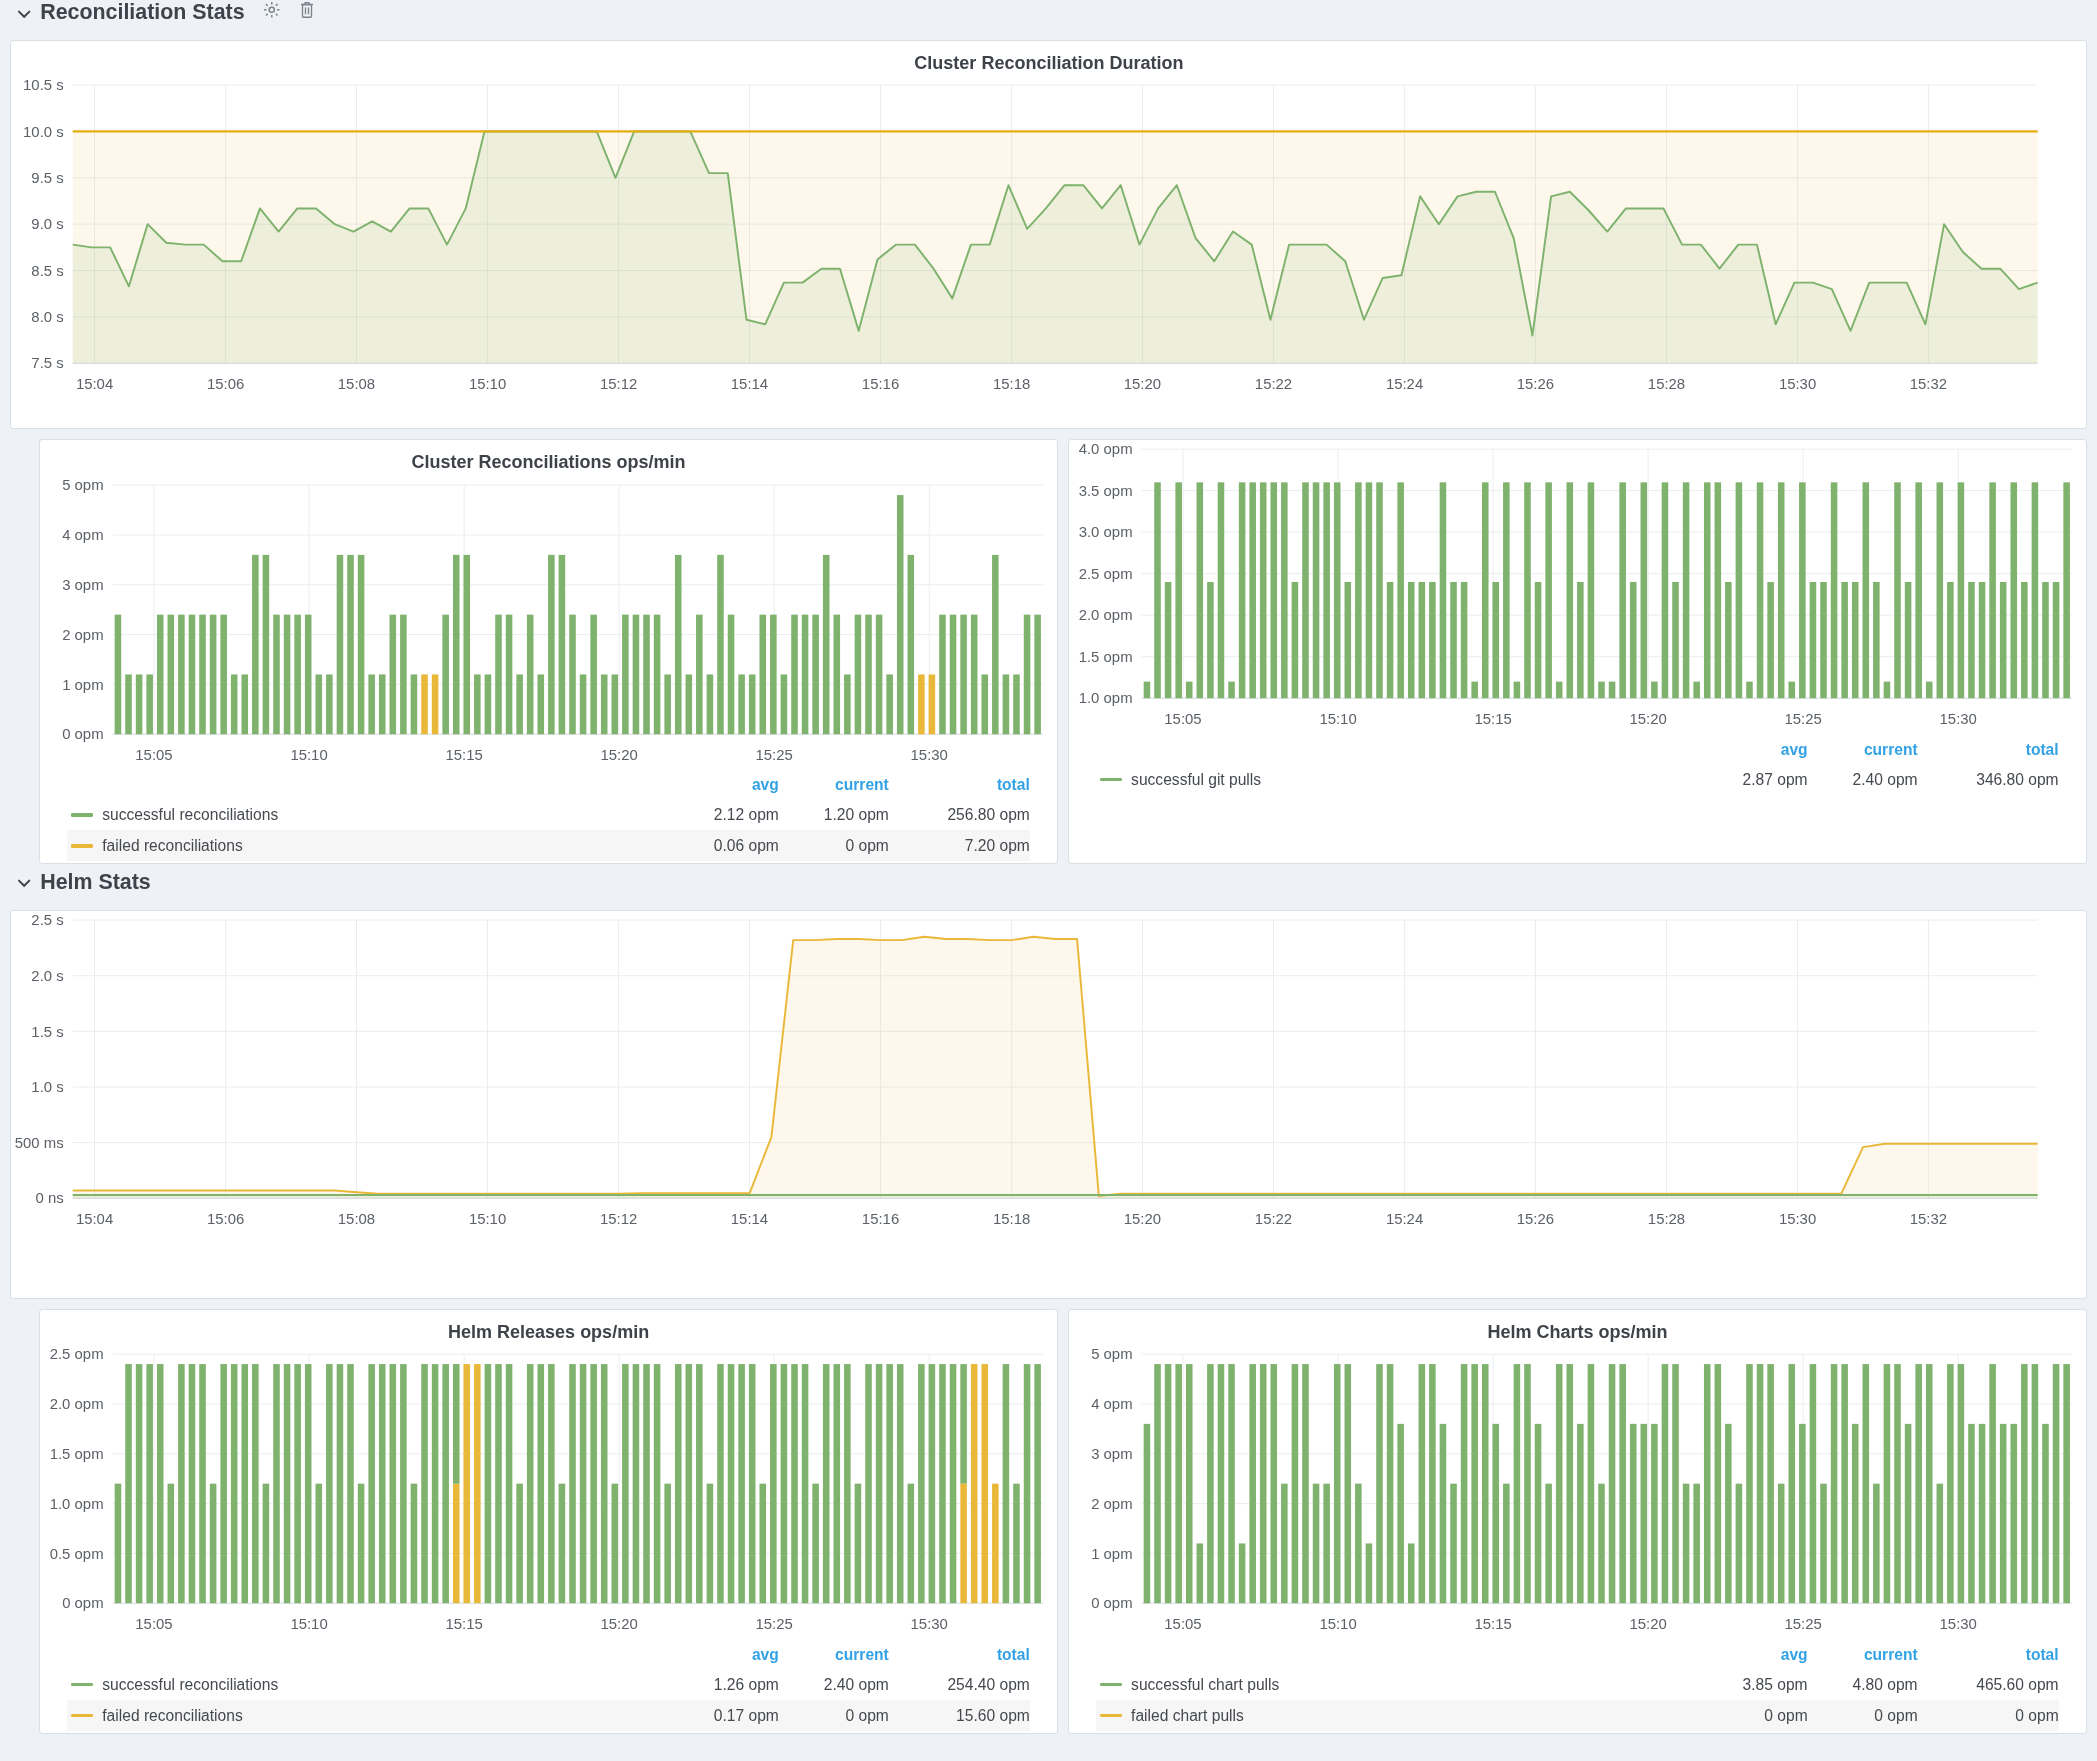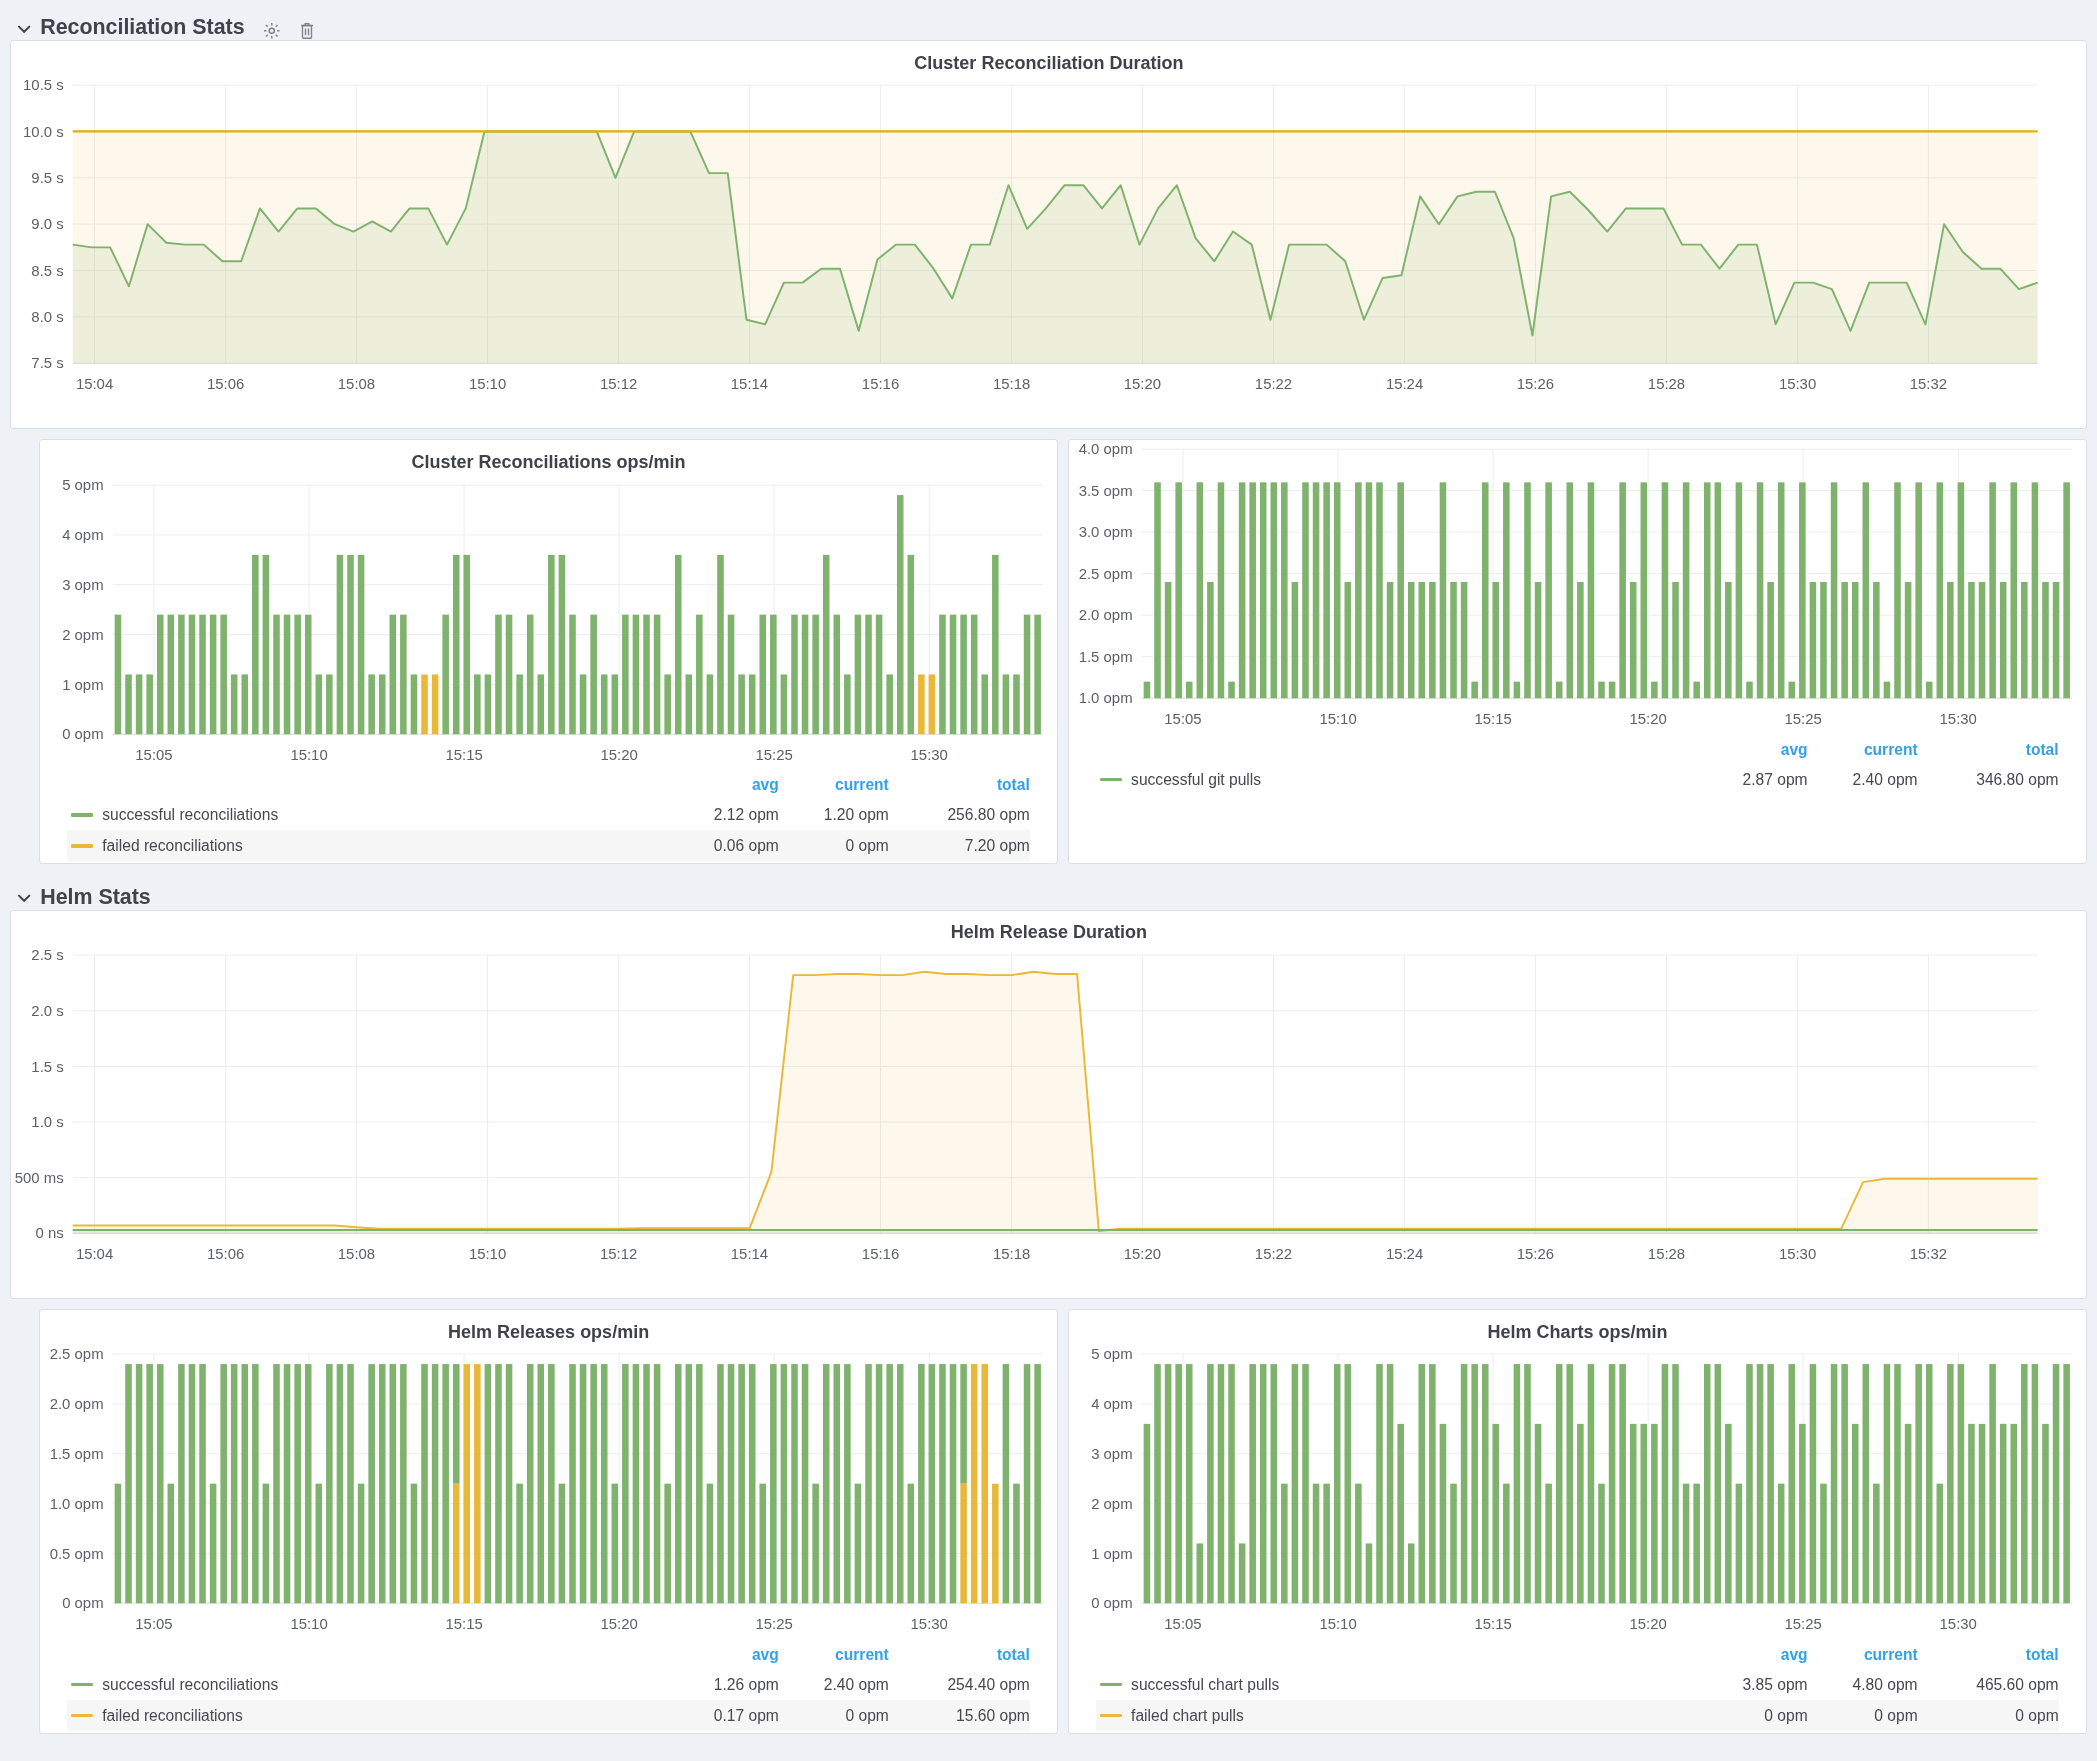--- a/index.html
+++ b/index.html
@@ -1,18 +1,18 @@
 <!DOCTYPE html>
 <html style="font-size:10.4px"><head>
 <meta charset="utf-8">
 <style>
   html,body{margin:0;padding:0;}
   body{background:#eef1f5;font-family:"Liberation Sans",sans-serif;}
   .page{width:2097px;height:1761px;background:#eef1f5;box-sizing:border-box;padding:0 10.4px;overflow:hidden;}
-  .section-header{display:flex;align-items:flex-end;gap:17px;height:40px;padding-left:6.5px;}
+  .section-header{display:flex;align-items:flex-start;gap:17px;height:40px;padding-left:6.5px;}
   .section-title-btn{display:flex;align-items:center;gap:9px;background:none;border:none;cursor:pointer;
     font-family:"Liberation Sans",sans-serif;font-size:21.4px;font-weight:700;color:#3f434b;padding:0;}
   .icon-btn{background:none;border:none;cursor:pointer;padding:0;display:flex;align-items:center;color:#7d838c;}
   .panel{background:#ffffff;border:0.6px solid #d9dfe7;border-radius:3.2px;box-sizing:border-box;}
   .panel.wide{width:2077px;height:389px;}
   .panel-title{text-align:center;font-size:18px;font-weight:700;color:#3e4249;padding:11.7px 0 2.6px;cursor:pointer;}
   .row2{display:flex;gap:10.4px;margin-top:10.4px;margin-left:29px;}
   .panel.half{flex:1;height:425px;}
   .chart{display:block;margin:0 auto;}
   .legend{margin:1.3px 27px 0 27px;font-size:15.6px;color:#474b52;}
@@ -389,21 +389,20 @@
       <span>
         <svg width="14.3" height="10.4" viewBox="0 0 22 16">
             <polyline points="3,4 11,12 19,4" fill="none" stroke="#3f434b" stroke-width="3" stroke-linecap="round"></polyline>
           </svg>
       </span>
       <span>Helm Stats</span>
     </button>
   </div>
 
   <div class="panel wide">
-    <div class="panel-title">Helm Release Duration</div>
     <div class="chart"><svg width="2056" height="321" xmlns="http://www.w3.org/2000/svg" viewBox="0 0 3170 495">
           <line x1="128.633" y1="14" x2="128.633" y2="443" stroke="#e9ecf0" stroke-width="1.5"></line>
           <text x="128.633" y="483" text-anchor="middle" font-size="23" fill="#5c6167">15:04</text>
           <line x1="330.734" y1="14" x2="330.734" y2="443" stroke="#e9ecf0" stroke-width="1.5"></line>
           <text x="330.734" y="483" text-anchor="middle" font-size="23" fill="#5c6167">15:06</text>
           <line x1="532.5319999999999" y1="14" x2="532.5319999999999" y2="443" stroke="#e9ecf0" stroke-width="1.5"></line>
           <text x="532.5319999999999" y="483" text-anchor="middle" font-size="23" fill="#5c6167">15:08</text>
           <line x1="734.633" y1="14" x2="734.633" y2="443" stroke="#e9ecf0" stroke-width="1.5"></line>
           <text x="734.633" y="483" text-anchor="middle" font-size="23" fill="#5c6167">15:10</text>
           <line x1="936.7339999999999" y1="14" x2="936.7339999999999" y2="443" stroke="#e9ecf0" stroke-width="1.5"></line>

